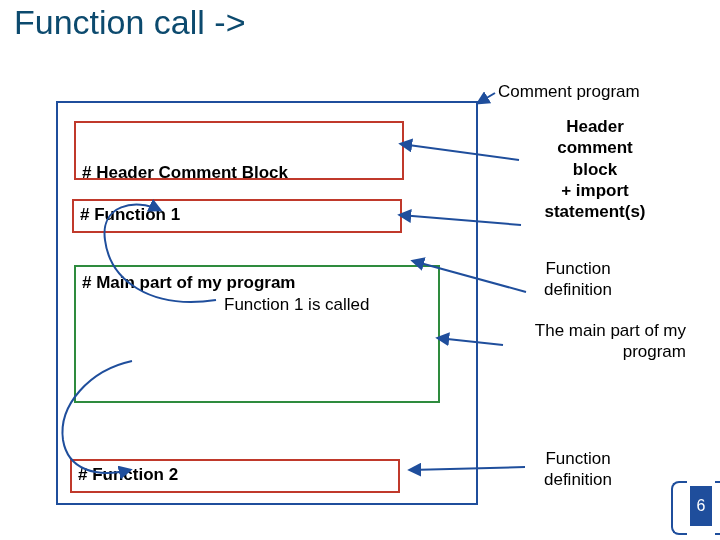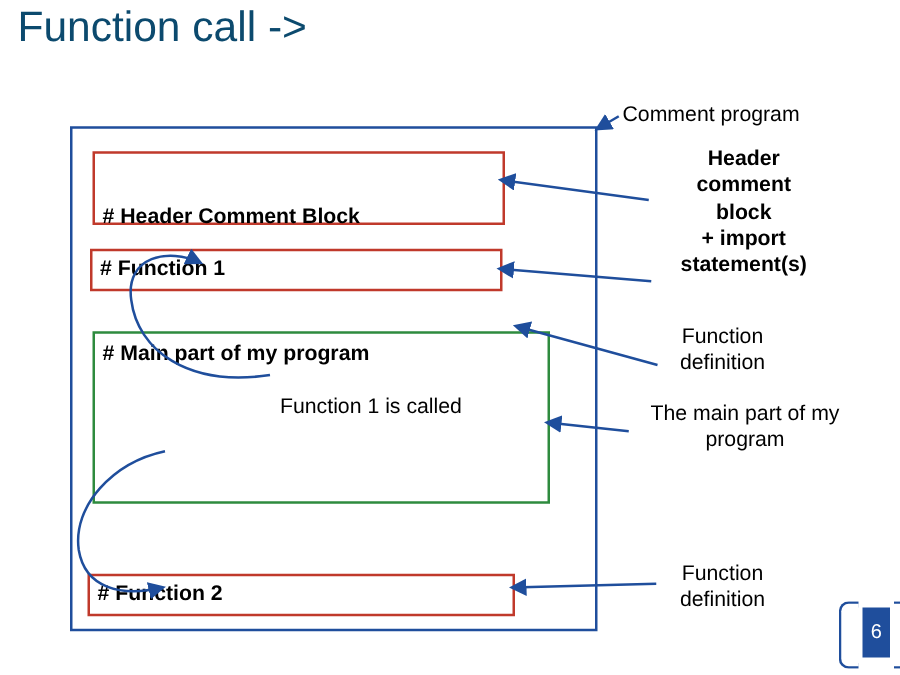--- a/index.html
+++ b/index.html
@@ -29,21 +29,21 @@
   border: 2px solid #1f4e9c;
   background: #fff;
 }
 .red-box {
   position: absolute;
   border: 2px solid #c0392b;
   background: transparent;
 }
 .red1 { left: 16px; top: 18px;  width: 326px; height: 55px; }
 .red2 { left: 14px; top: 96px;  width: 326px; height: 30px; }
-.red3 { left: 12px; top: 356px; width: 326px; height: 30px; padding-left: 12px; }
+.red3 { left: 12px; top: 356px; width: 326px; height: 30px; }
 .green-box {
   position: absolute;
   left: 16px;
   top: 162px;
   width: 362px;
   height: 134px;
   border: 2px solid #2e8b3e;
   background: transparent;
 }
 .label {
@@ -105,37 +105,37 @@
 
 <div class="program-box">
   <div class="red-box red1">
     <div class="label" style="left:6px; top:2px;margin-top:38px;"># Header Comment Block</div>
   </div>
   <div class="red-box red2">
     <div class="label" style="left:6px; top:4px;"># Function 1</div>
   </div>
   <div class="green-box">
     <div class="label" style="left:6px; top:6px;"># Main part of my program</div>
-    <div class="sub" style="left:148px; top:28px;margin-top:20px;">Function 1 is called</div>
+    <div class="sub" style="left:148px; top:28px;">Function 1 is called</div>
   </div>
   <div class="red-box red3">
     <div class="label" style="left:6px; top:4px;"># Function 2</div>
   </div>
 </div>
 
 <div class="sub" style="left:498px; top:82px;">Comment program</div>
 
 <div class="rhs" style="left:536px; top:116px; width:118px; white-space:pre-line;font-weight:bold;">Header
 comment
 block
 + import
 statement(s)</div>
 <div class="rhs" style="left:528px; top:258px; width:100px; white-space:pre-line;">Function
 definition</div>
-<div class="rhs" style="left:506px; top:320px; width:180px; text-align:center; white-space:pre-line;">The main part of my
+<div class="rhs" style="left:506px; top:320px; width:180px; text-align:right; white-space:pre-line;">The main part of my
 program</div>
 <div class="rhs" style="left:528px; top:448px; width:100px; white-space:pre-line;">Function
 definition</div>
 
 <div class="b-l"></div>
 <div class="pn">
     <span>6</span>
   </div>
 <div class="b-r"></div>
 

